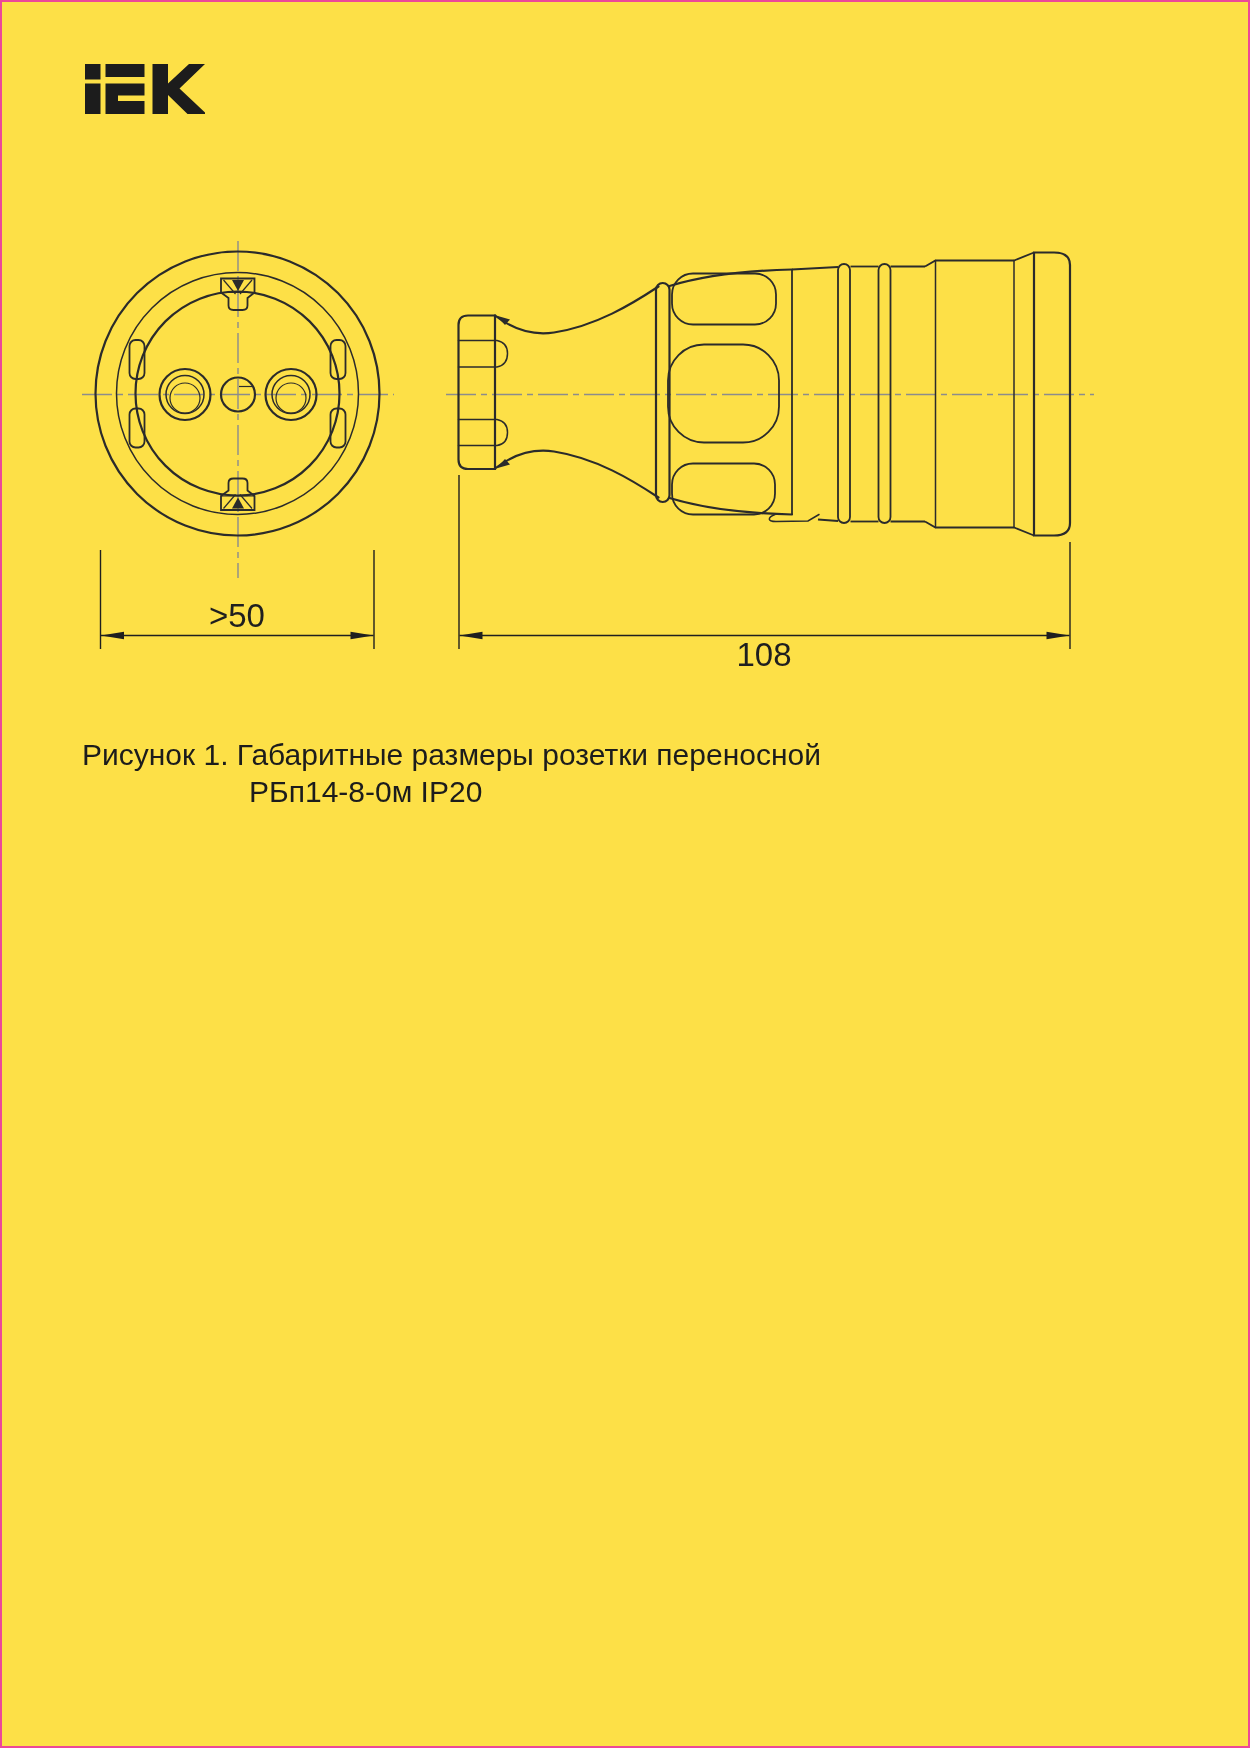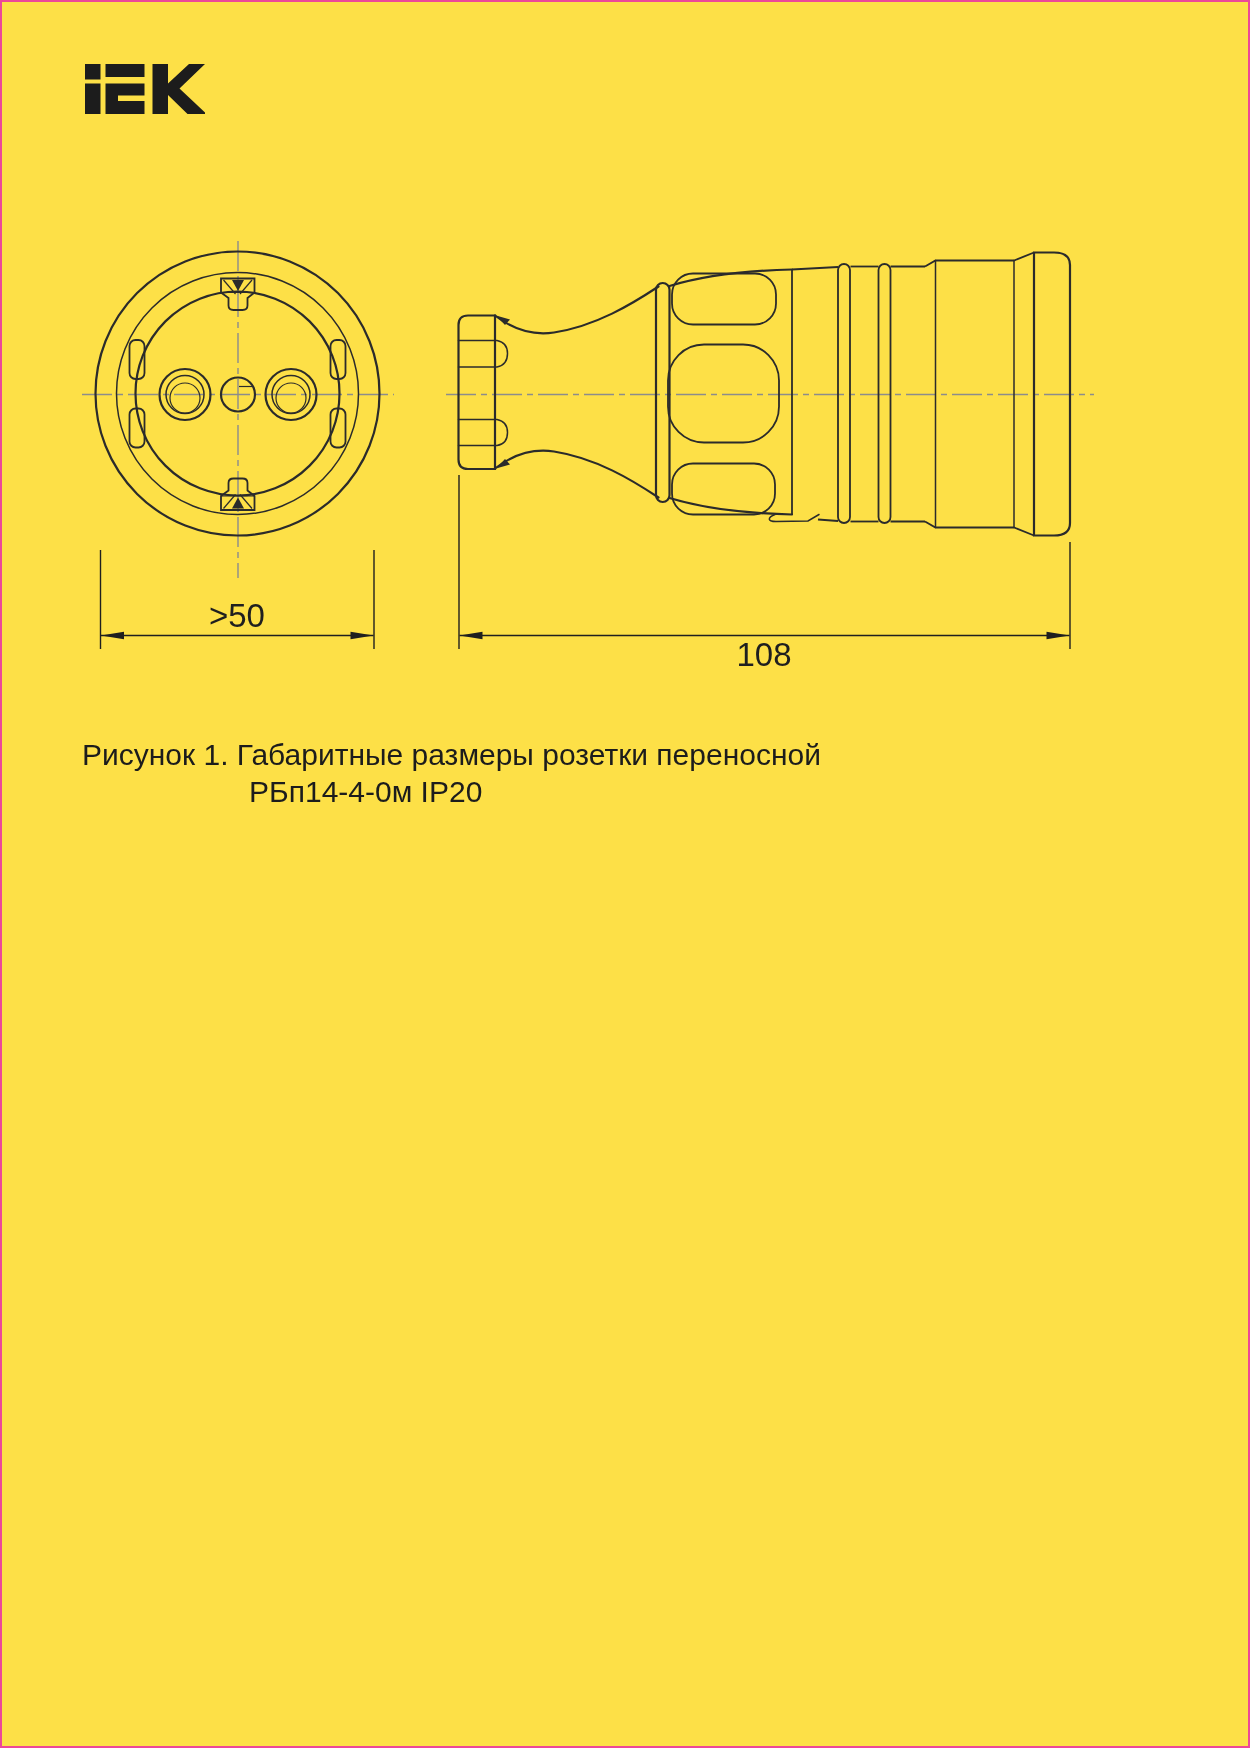--- a/index.html
+++ b/index.html
@@ -153,15 +153,15 @@
         <polygon class="arr" points="457.5,633.5 480.5,629.8 480.5,637.2"></polygon>
         <polygon class="arr" points="1067.5,633.5 1044.5,629.8 1044.5,637.2"></polygon>
       </g>
     </g>
   </svg>
 
   <div class="dim-label" style="left:135px;top:597px;">&gt;50</div>
   <div class="dim-label" style="left:662px;top:595px;margin-top:41px;">108</div>
 
   <div class="caption-line" style="left:80px;top:704px;">Рисунок 1. Габаритные размеры розетки переносной</div>
-  <div class="caption-line" style="left:247px;top:741px;">РБп14-4-0м IP20</div>
+  <div class="caption-line" style="left:247px;top:741px;">РБп14-8-0м IP20</div>
 
 </div>
 
 </body></html>

